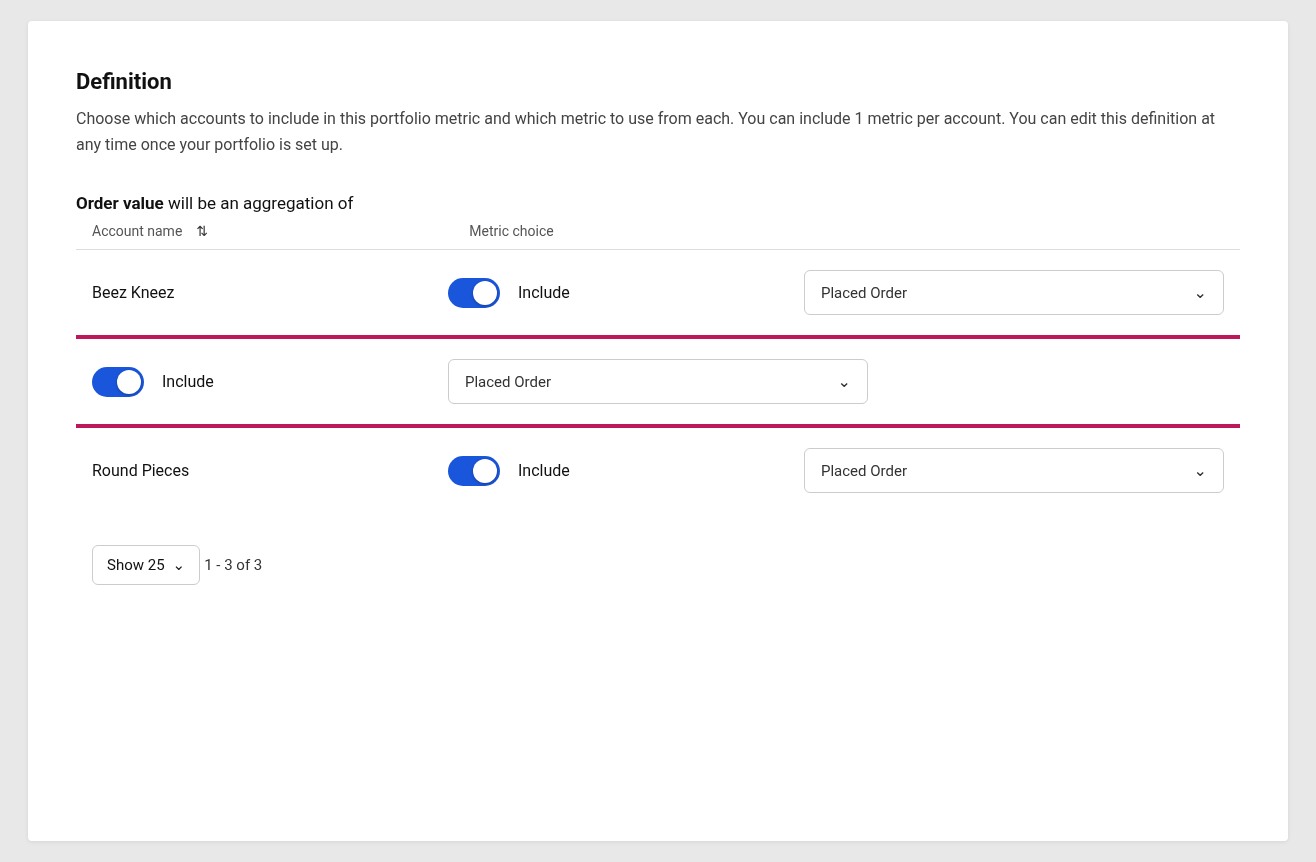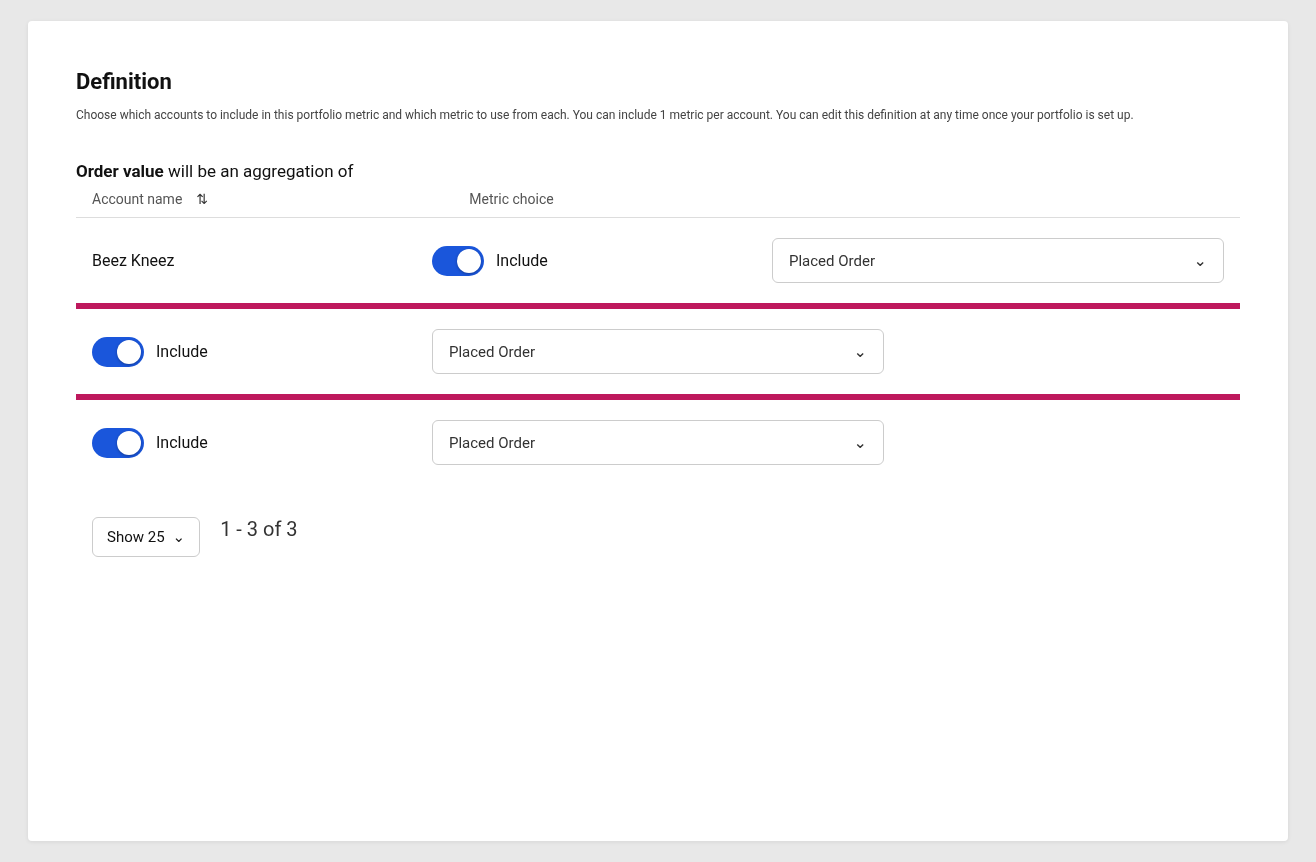--- a/index.html
+++ b/index.html
@@ -27,21 +27,21 @@
     }
 
     .definition-title {
       font-size: 22px;
       font-weight: 700;
       color: #111111;
       margin-bottom: 12px;
     }
 
     .definition-desc {
-      font-size: 12px;
+      font-size: 16px;
       color: #444444;
       line-height: 1.6;
       margin-bottom: 36px;
       max-width: 1180px;
     }
 
     .aggregation-label {
       font-size: 17px;
       color: #111111;
     }
@@ -76,37 +76,37 @@
       flex-direction: column;
       align-items: center;
       font-size: 14px;
       color: #333;
     }
 
     .table-row {
       display: grid;
       grid-template-columns: 1fr 1fr 1fr;
       padding: 20px 16px;
-      border-bottom: 6px solid #be185d;
+      border-bottom: 4px solid #be185d;
       align-items: center;
     }
 
     .table-row:last-child {
       border-bottom: none;
     }
 
     .account-name {
       font-size: 16px;
       color: #111111;
     }
 
     .toggle-cell {
       display: flex;
       align-items: center;
-      gap: 12px;
+      gap: 18px;
     }
 
     .toggle-label {
       font-size: 16px;
       color: #111111;
     }
 
     
     .toggle {
       position: relative;
@@ -143,21 +143,21 @@
     }
 
     
     .metric-select {
       display: flex;
       align-items: center;
       justify-content: space-between;
       border: 1.5px solid #cccccc;
       border-radius: 6px;
       padding: 12px 16px;
-      width: 452px;
+      width: 420px;
       font-size: 15px;
       color: #333333;
       background: #ffffff;
       cursor: pointer;
       user-select: none;
     }
 
     .metric-select-value {
       flex: 1;
       font-size: 15px;
@@ -165,41 +165,41 @@
     }
 
     .chevron-icon {
       font-size: 16px;
       color: #333333;
     }
 
     
     .pagination-row {
       display: flex;
-      align-items: flex-start;
-      gap: 20px;
+      align-items: center;
+      gap: 4px;
       margin-top: 32px;
       padding: 0 16px;
     }
 
     .show-select {
       display: flex;
       align-items: center;
       gap: 8px;
       border: 1.5px solid #cccccc;
       border-radius: 6px;
       padding: 10px 14px;
       font-size: 15px;
       color: #111111;
       cursor: pointer;
       background: #ffffff;
     }
 
     .pagination-info {
-      font-size: 20px;
+      font-size: 15px;
       color: #333333;
     }
   </style>
 </head>
 <body>
 
 <div class="card">
 
   <h1 class="definition-title">Definition</h1>
   <p class="definition-desc">Choose which accounts to include in this portfolio metric and which metric to use from each. You can include 1 metric per account. You can edit this definition at any time once your portfolio is set up.</p>
@@ -244,20 +244,21 @@
         </label>
         <span class="toggle-label">Include</span>
       </div>
       <div class="metric-select">
         <span class="metric-select-value">Placed Order</span>
         <span class="chevron-icon">⌄</span>
       </div>
     </div>
 
     <div class="table-row">
+      <div class="account-name">Round Pieces</div>
       <div class="toggle-cell">
         <label class="toggle">
           <input type="checkbox" checked="" style="">
           <span class="toggle-slider"></span>
         </label>
         <span class="toggle-label">Include</span>
       </div>
       <div class="metric-select">
         <span class="metric-select-value">Placed Order</span>
         <span class="chevron-icon">⌄</span>

